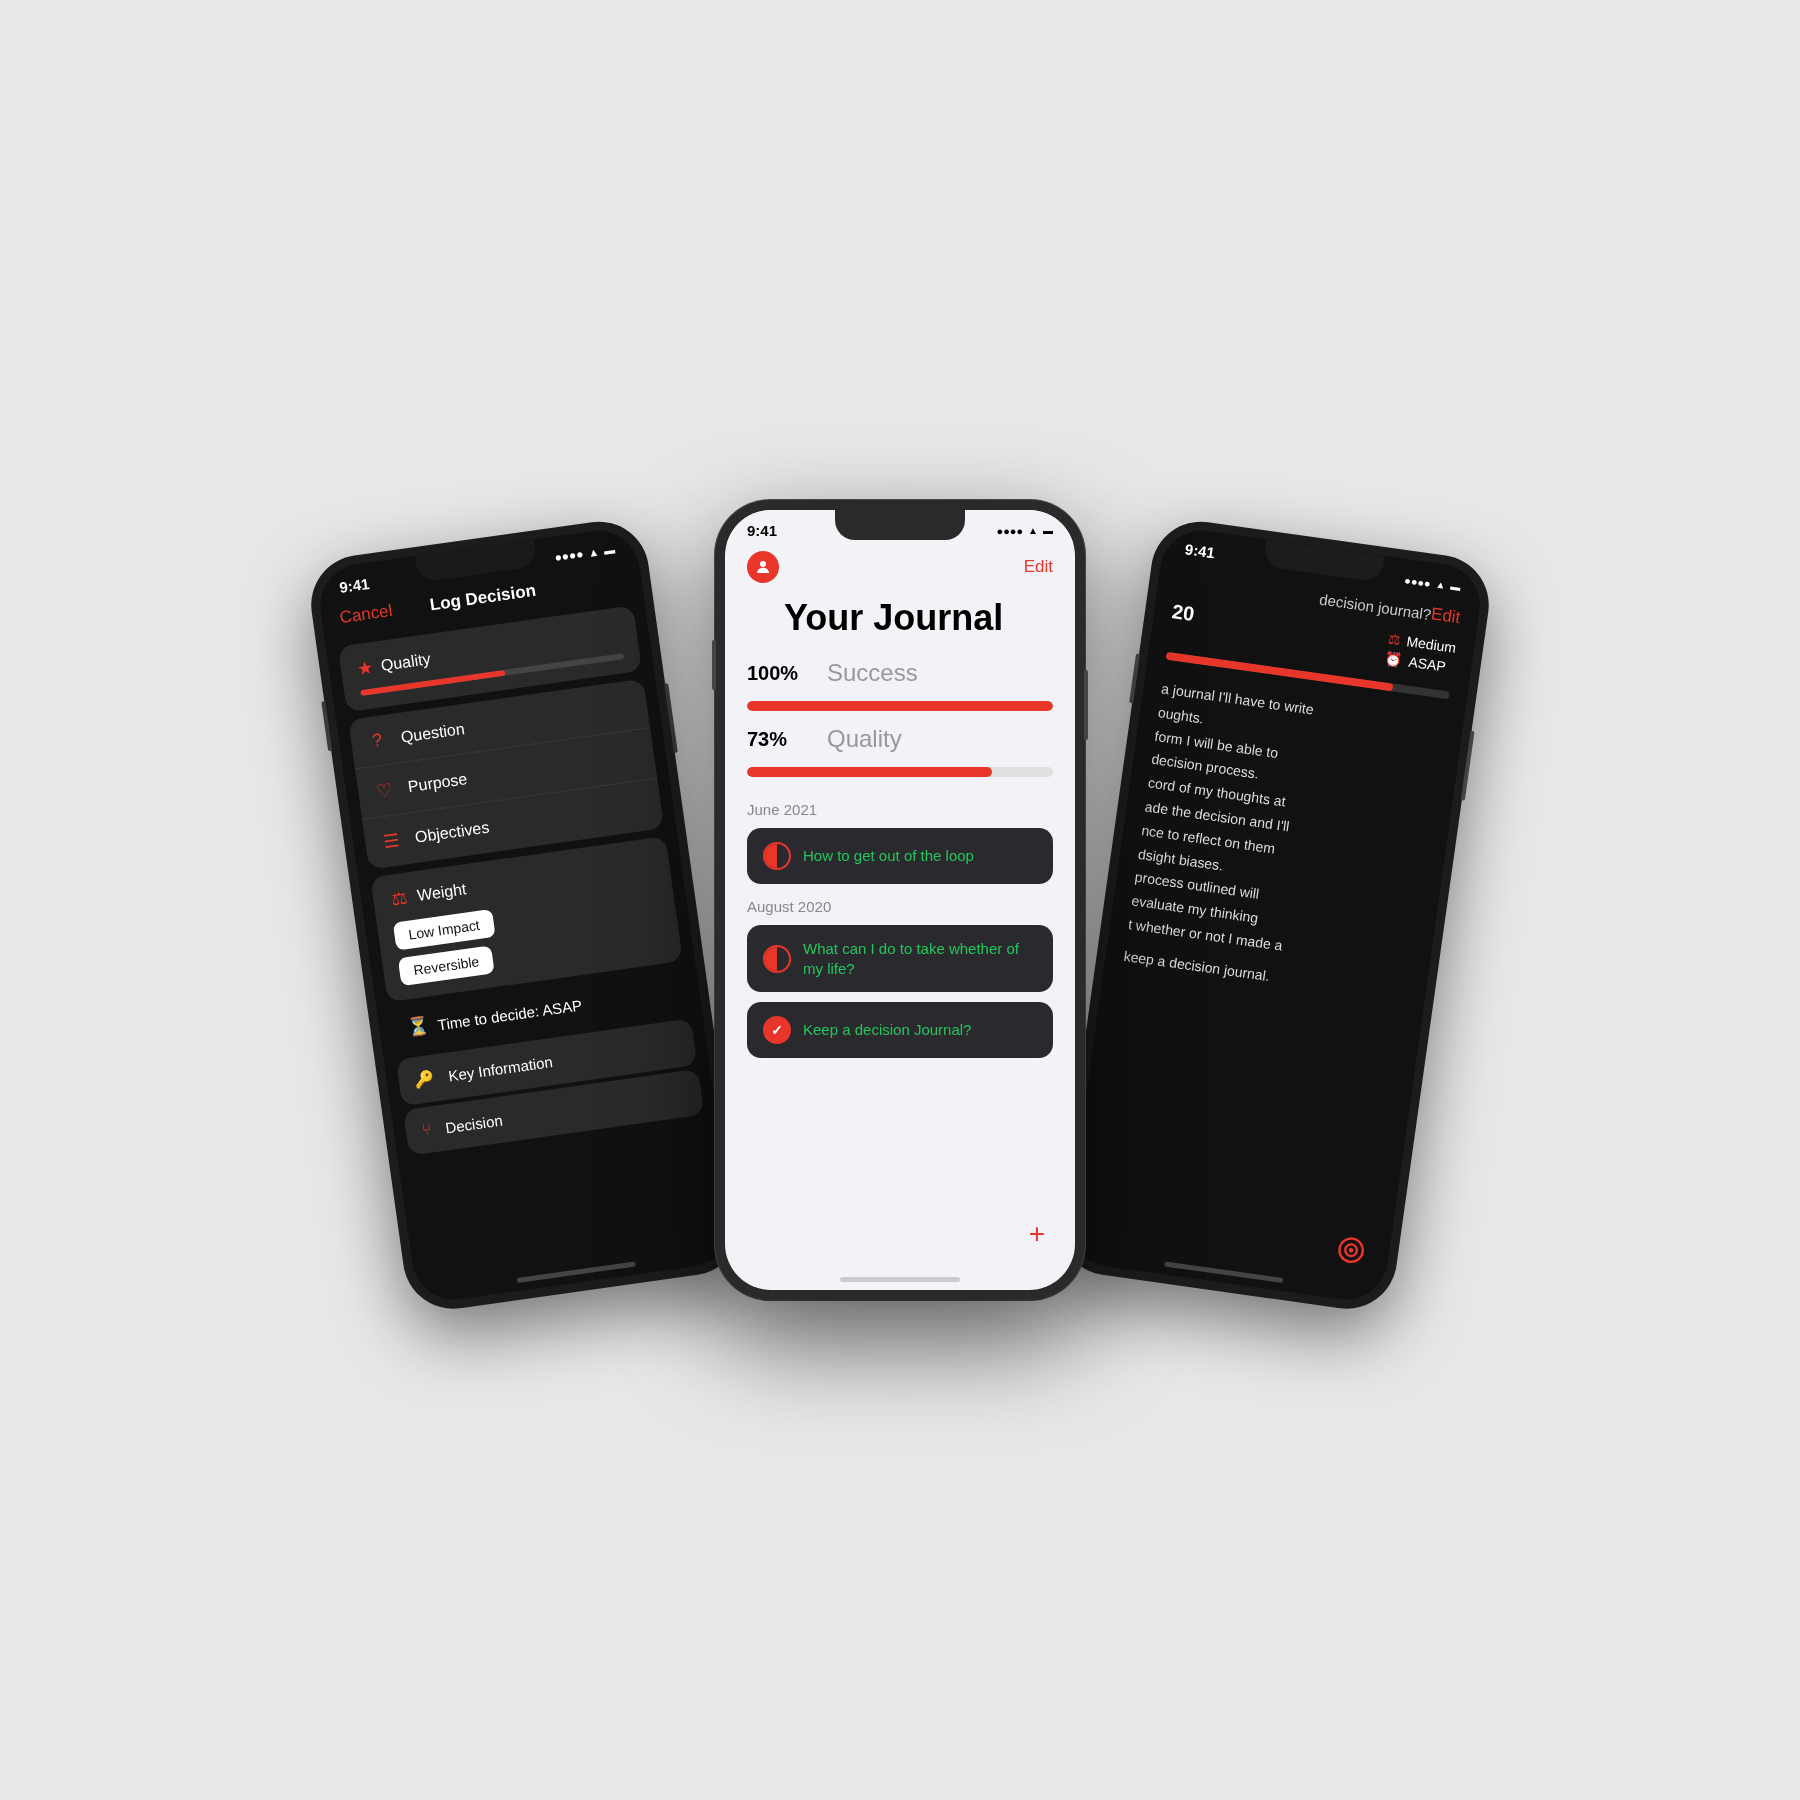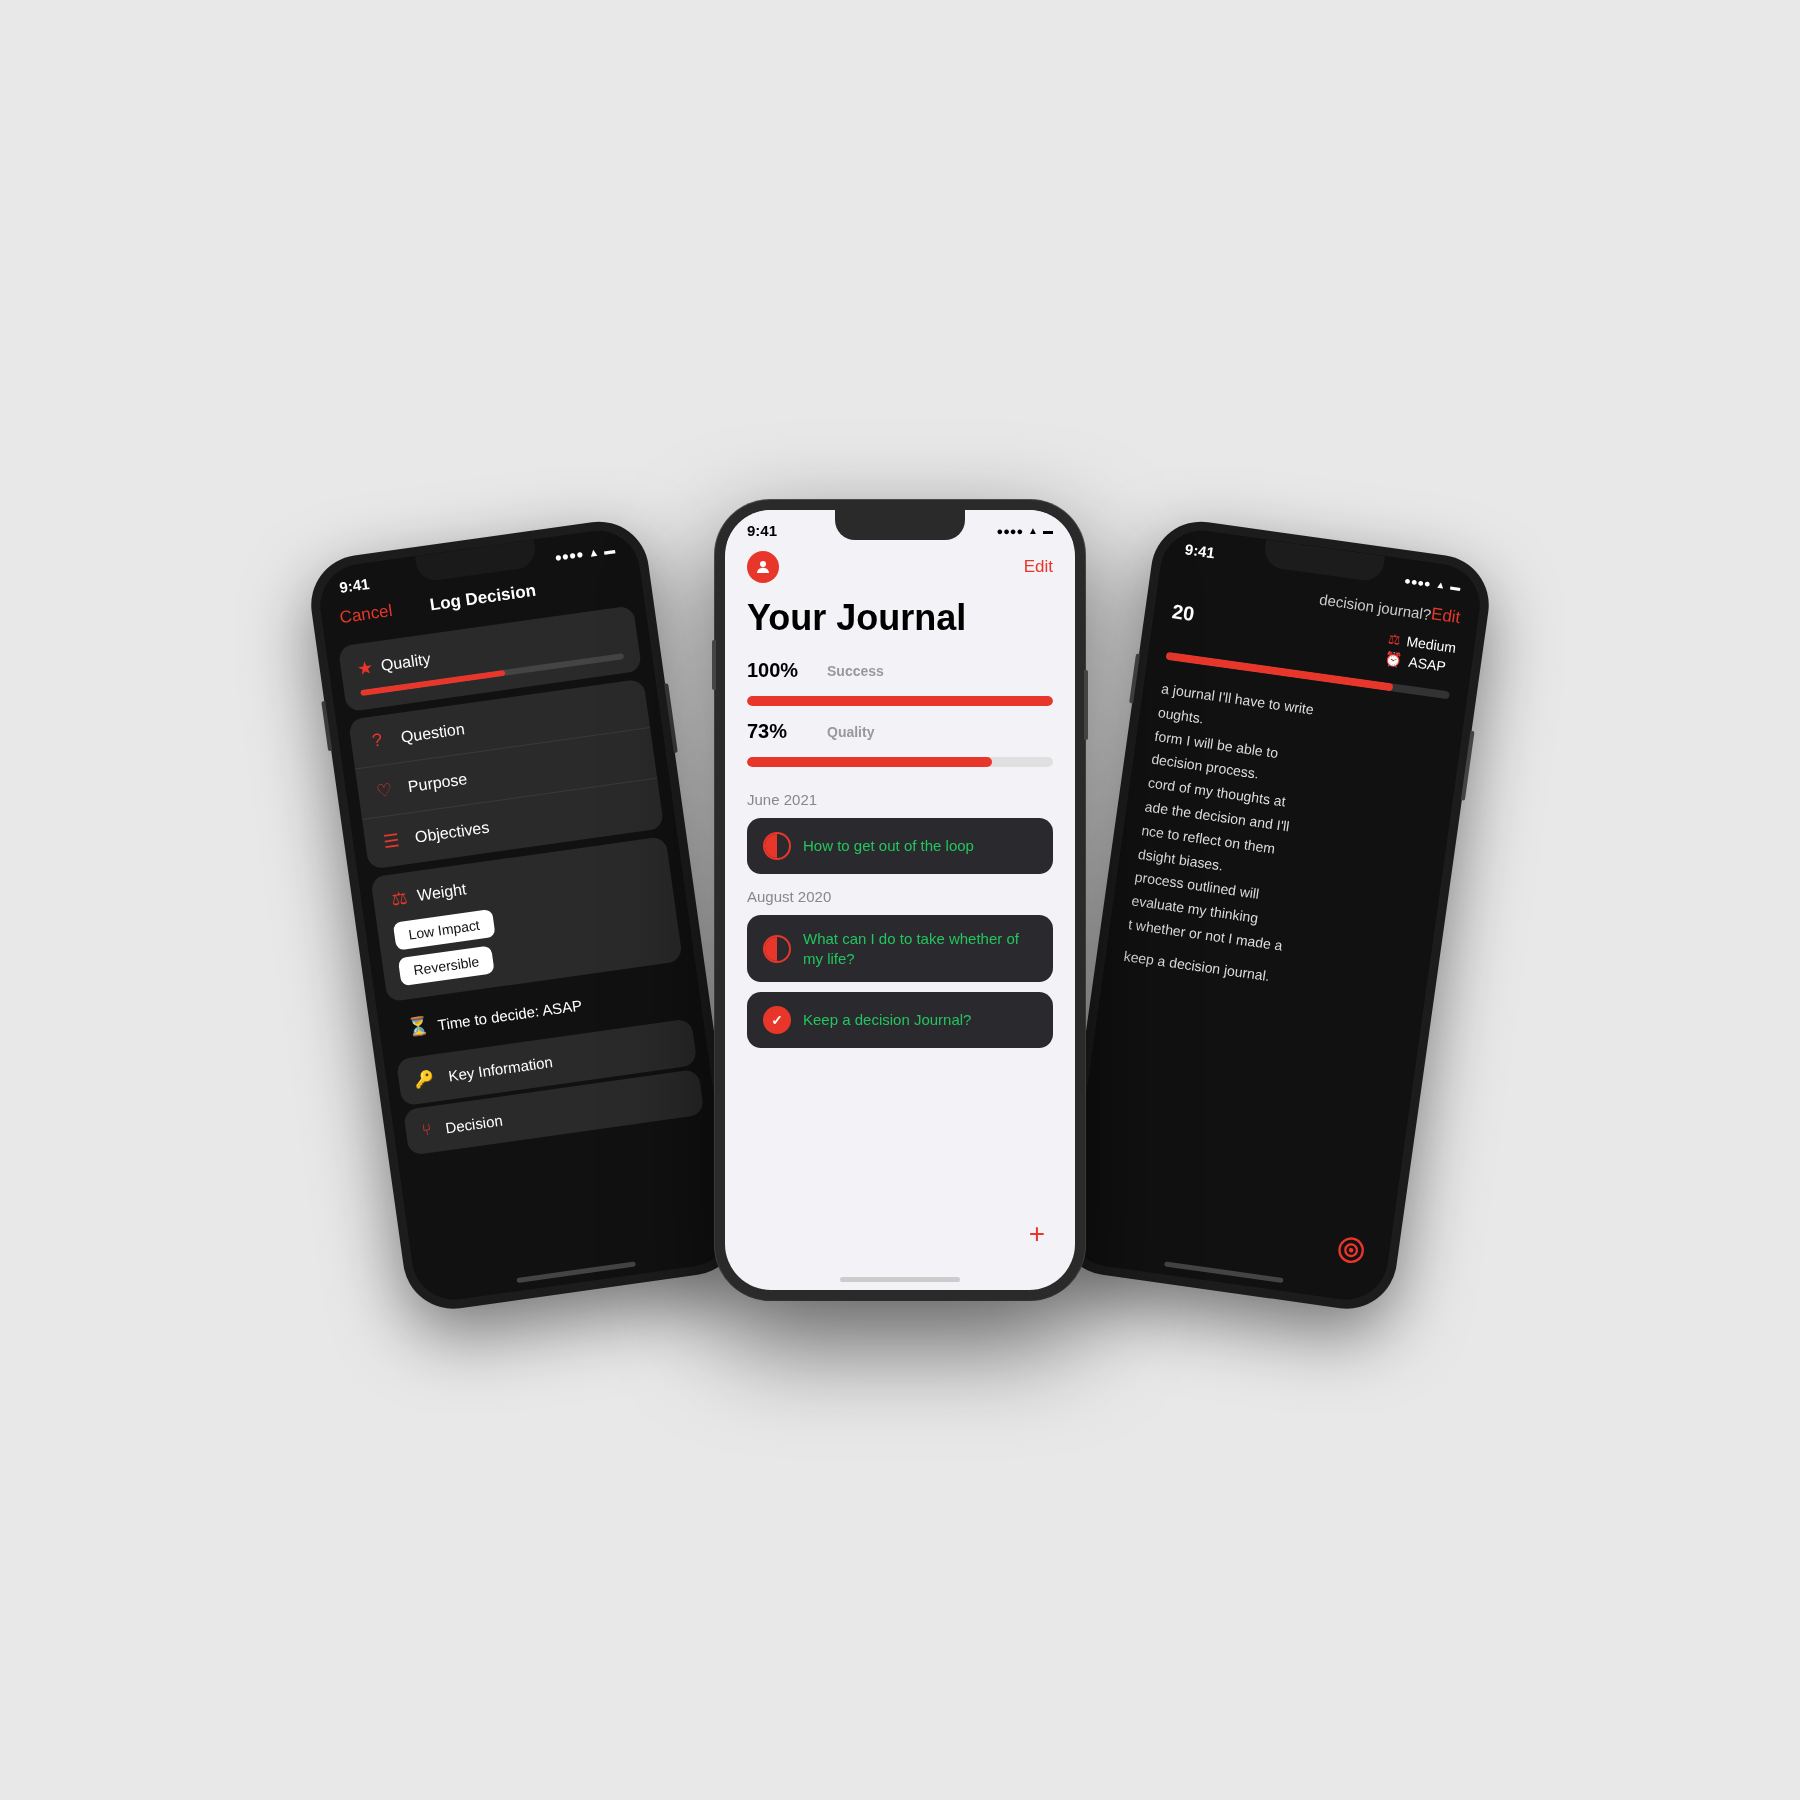--- a/index.html
+++ b/index.html
@@ -168,21 +168,22 @@
     .header-edit {
       color: #e8362a;
       font-size: 17px;
       font-weight: 400;
     }
 
     .journal-title {
       font-size: 36px;
       font-weight: 700;
       color: #000;
-      padding: 0 22px 20px;
+      padding: 0 35px 20px;
+      margin-left: 24px;
     }
 
     .stats-section {
       padding: 0 22px 24px;
     }
 
     .stat-row {
       display: flex;
       align-items: center;
       gap: 10px;
@@ -190,22 +191,22 @@
     }
 
     .stat-percent {
       font-size: 20px;
       font-weight: 700;
       color: #000;
       min-width: 70px;
     }
 
     .stat-label {
-      font-size: 14px;
-      font-weight: 700;
+      font-size: 24px;
+      font-weight: 400;
       color: #999;
     }
 
     .stat-bar-container {
       width: 100%;
       height: 10px;
       background: #2c2c2c;
       border-radius: 5px;
       margin-top: 4px;
       overflow: hidden;

